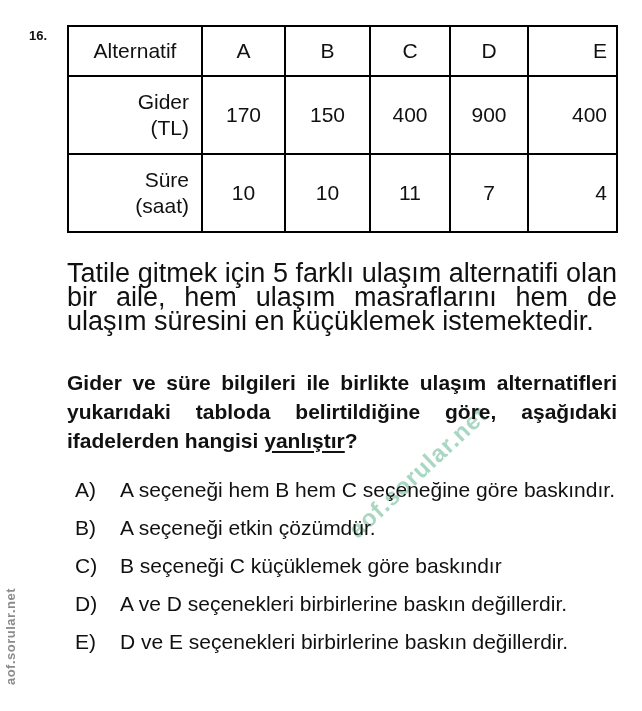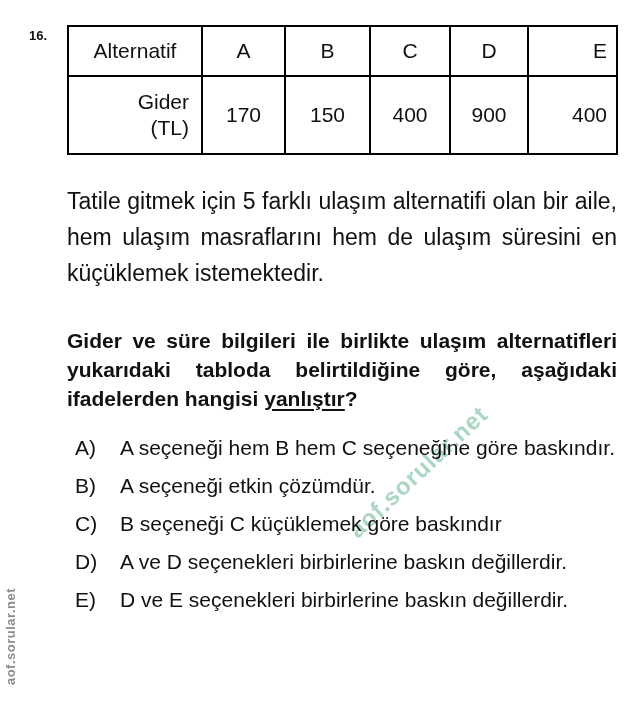--- a/index.html
+++ b/index.html
@@ -75,22 +75,22 @@
   table.alt-table .col-b { width: 85px; }
   table.alt-table .col-c { width: 80px; }
   table.alt-table .col-d { width: 78px; }
   table.alt-table .col-e { width: 89px; }
   table.alt-table tr.hdr th { height: 31px; }
   table.alt-table tr.data td { height: 58px; }
   table.alt-table .right-al { text-align: right; padding-right: 9px; }
   .lbl-line { line-height: 26px; text-align: right; }
   .intro {
     margin-top: 28px;
-    font-size: 23px;
-    line-height: 36px;
+    font-size: 27px;
+    line-height: 24px;
     text-align: justify;
   }
   .question {
     margin-top: 35px;
     font-size: 21px;
     line-height: 29px;
     font-weight: bold;
     text-align: justify;
   }
   .question .uline { text-decoration: underline; text-underline-offset: 3px; }
@@ -137,20 +137,31 @@
         <td class="col-label">
           <div class="lbl-line">Gider</div>
           <div class="lbl-line">(TL)</div>
         </td>
         <td>170</td>
         <td>150</td>
         <td>400</td>
         <td>900</td>
         <td class="right-al">400</td>
       </tr>
+      <tr class="data">
+        <td class="col-label">
+          <div class="lbl-line">Süre</div>
+          <div class="lbl-line">(saat)</div>
+        </td>
+        <td>10</td>
+        <td>10</td>
+        <td>11</td>
+        <td>7</td>
+        <td class="right-al">4</td>
+      </tr>
     </tbody>
       </table>
 
     <p class="intro">Tatile gitmek için 5 farklı ulaşım alternatifi olan bir aile, hem ulaşım masraflarını hem de ulaşım süresini en küçüklemek istemektedir.</p>
 
     <p class="question"><span>Gider ve süre bilgileri ile birlikte ulaşım alternatifleri yukarıdaki tabloda belirtildiğine göre, aşağıdaki ifadelerden hangisi </span><span class="uline">yanlıştır</span><span>?</span></p>
 
     <div class="options">
       <div class="option">
         <div class="option-letter">A)</div>

